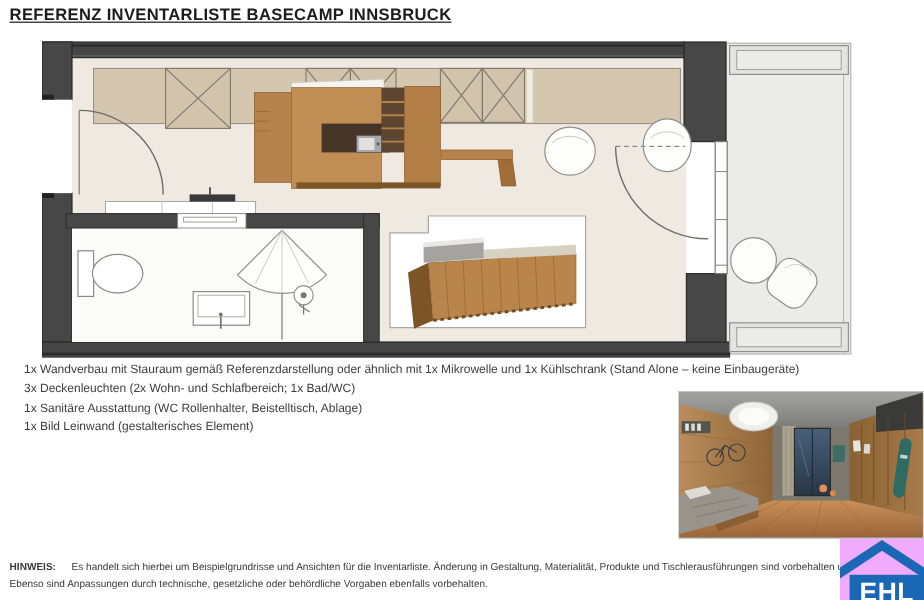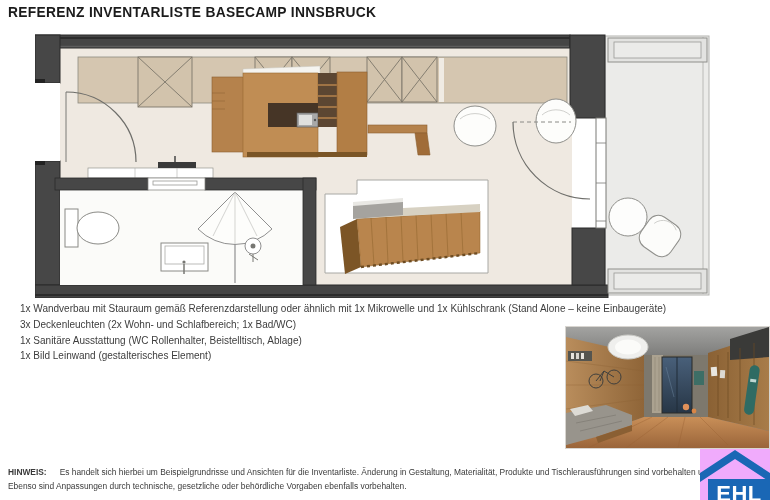--- a/index.html
+++ b/index.html
@@ -2,21 +2,21 @@
 <html><head>
 <meta charset="utf-8">
 <style>
   html,body{margin:0;padding:0;}
   body{
     width:770px;height:500px;position:relative;overflow:hidden;
     background:#ffffff;font-family:"Liberation Sans",sans-serif;color:#2b2b2b;
   }
   .page-title{
     position:absolute;left:8px;top:5px;
-    font-size:13.8px;font-weight:700;letter-spacing:.3px;color:#1b1b1b;white-space:nowrap;
+    font-size:13.8px;font-weight:700;letter-spacing:.3px;color:#1b1b1b;white-space:nowrap;text-decoration:underline;
   }
   .floorplan{position:absolute;left:35px;top:31px;width:675px;height:267px;}
   .inventory{position:absolute;left:20px;top:301px;width:760px;}
   .inventory .line{font-size:10px;line-height:15.8px;color:#3d3d3d;white-space:nowrap;}
   .notice{position:absolute;left:8px;top:465px;width:770px;z-index:5;}
   .notice .nline{font-size:8.4px;line-height:14px;color:#3a3a3a;white-space:nowrap;overflow:hidden;}
   .notice .nlabel{font-weight:700;margin-right:13px;}
   .photo{
     position:absolute;left:565px;top:326px;width:203px;height:121px;z-index:10;
     border:1px solid #d8d5d0;background:#777;

